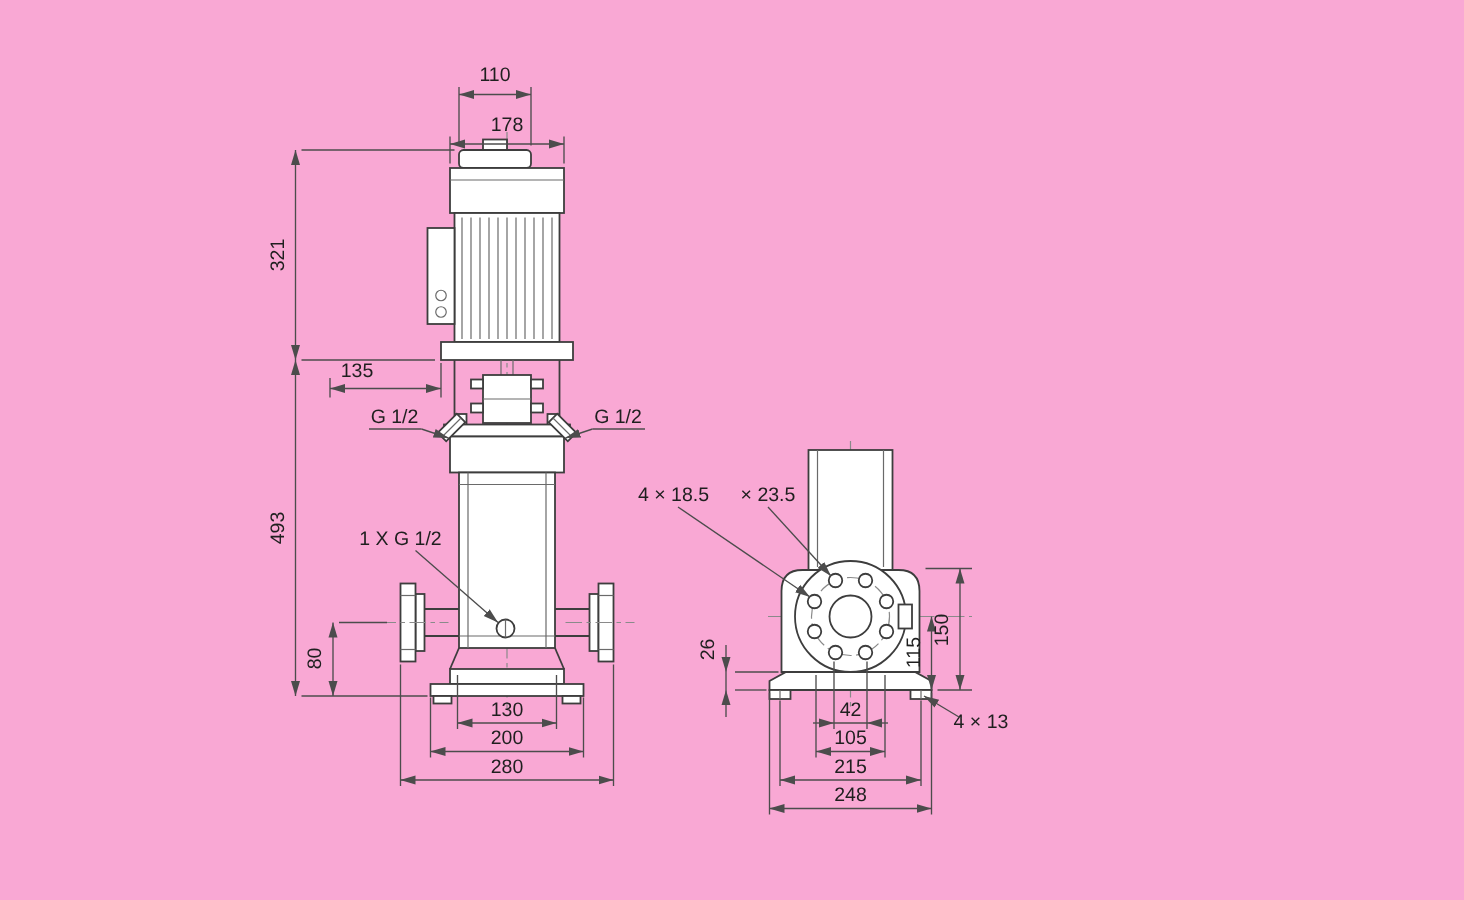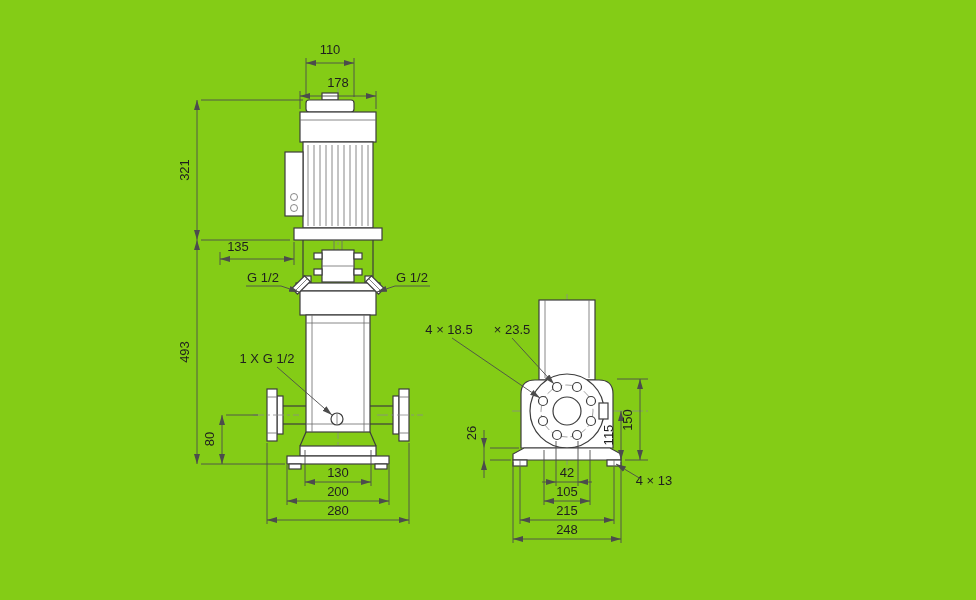--- a/index.html
+++ b/index.html
@@ -1,16 +1,16 @@
 <!DOCTYPE html>
 <html><head>
 <meta charset="utf-8">
 <style>
   html,body{margin:0;padding:0;background:#ffffff;}
-  .sheet{position:relative;width:976px;height:600px;background:#84cc16;overflow:hidden;
+  .sheet{position:relative;width:976px;height:600px;background:#f9a8d4;overflow:hidden;
          font-family:"Liberation Sans","DejaVu Sans",sans-serif;}
   svg{display:block;}
   svg text{font-family:"Liberation Sans","DejaVu Sans",sans-serif;font-size:13px;fill:#1f1f1f;}
   .ol  {stroke:#3d3d3d;stroke-width:1.2;fill:none;}
   .olf {stroke:#3d3d3d;stroke-width:1.2;fill:#ffffff;}
   .thin{stroke:#6a6a6a;stroke-width:0.8;fill:none;}
   .dim {stroke:#4c4c4c;stroke-width:0.9;fill:none;}
   .cl  {stroke:#8a8a8a;stroke-width:0.8;fill:none;stroke-dasharray:11 3 3 3;}
 </style>
 </head>

